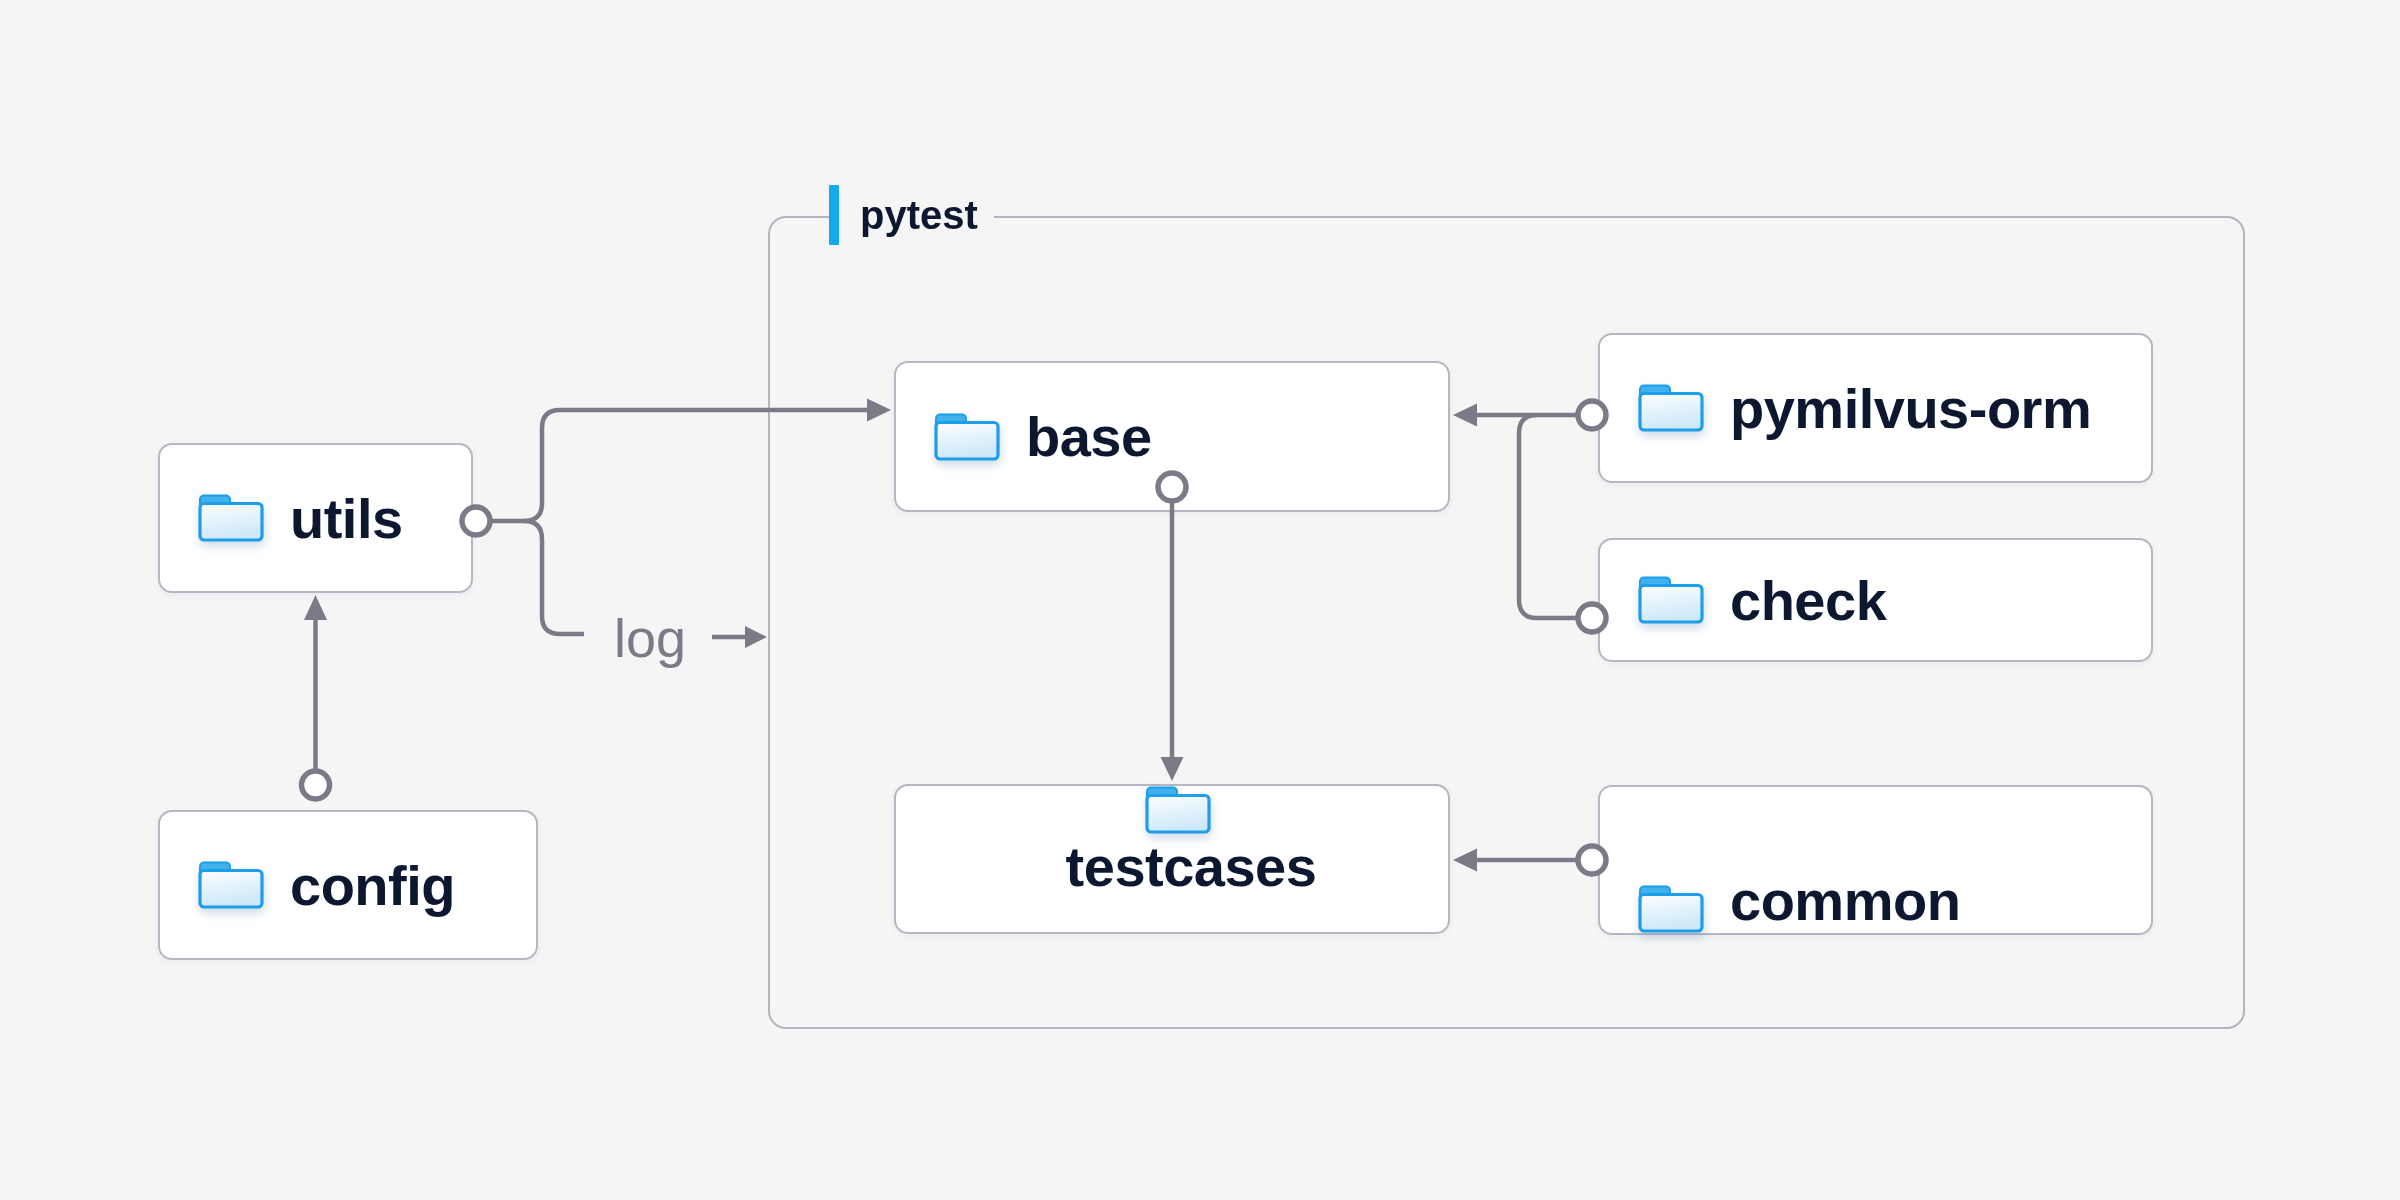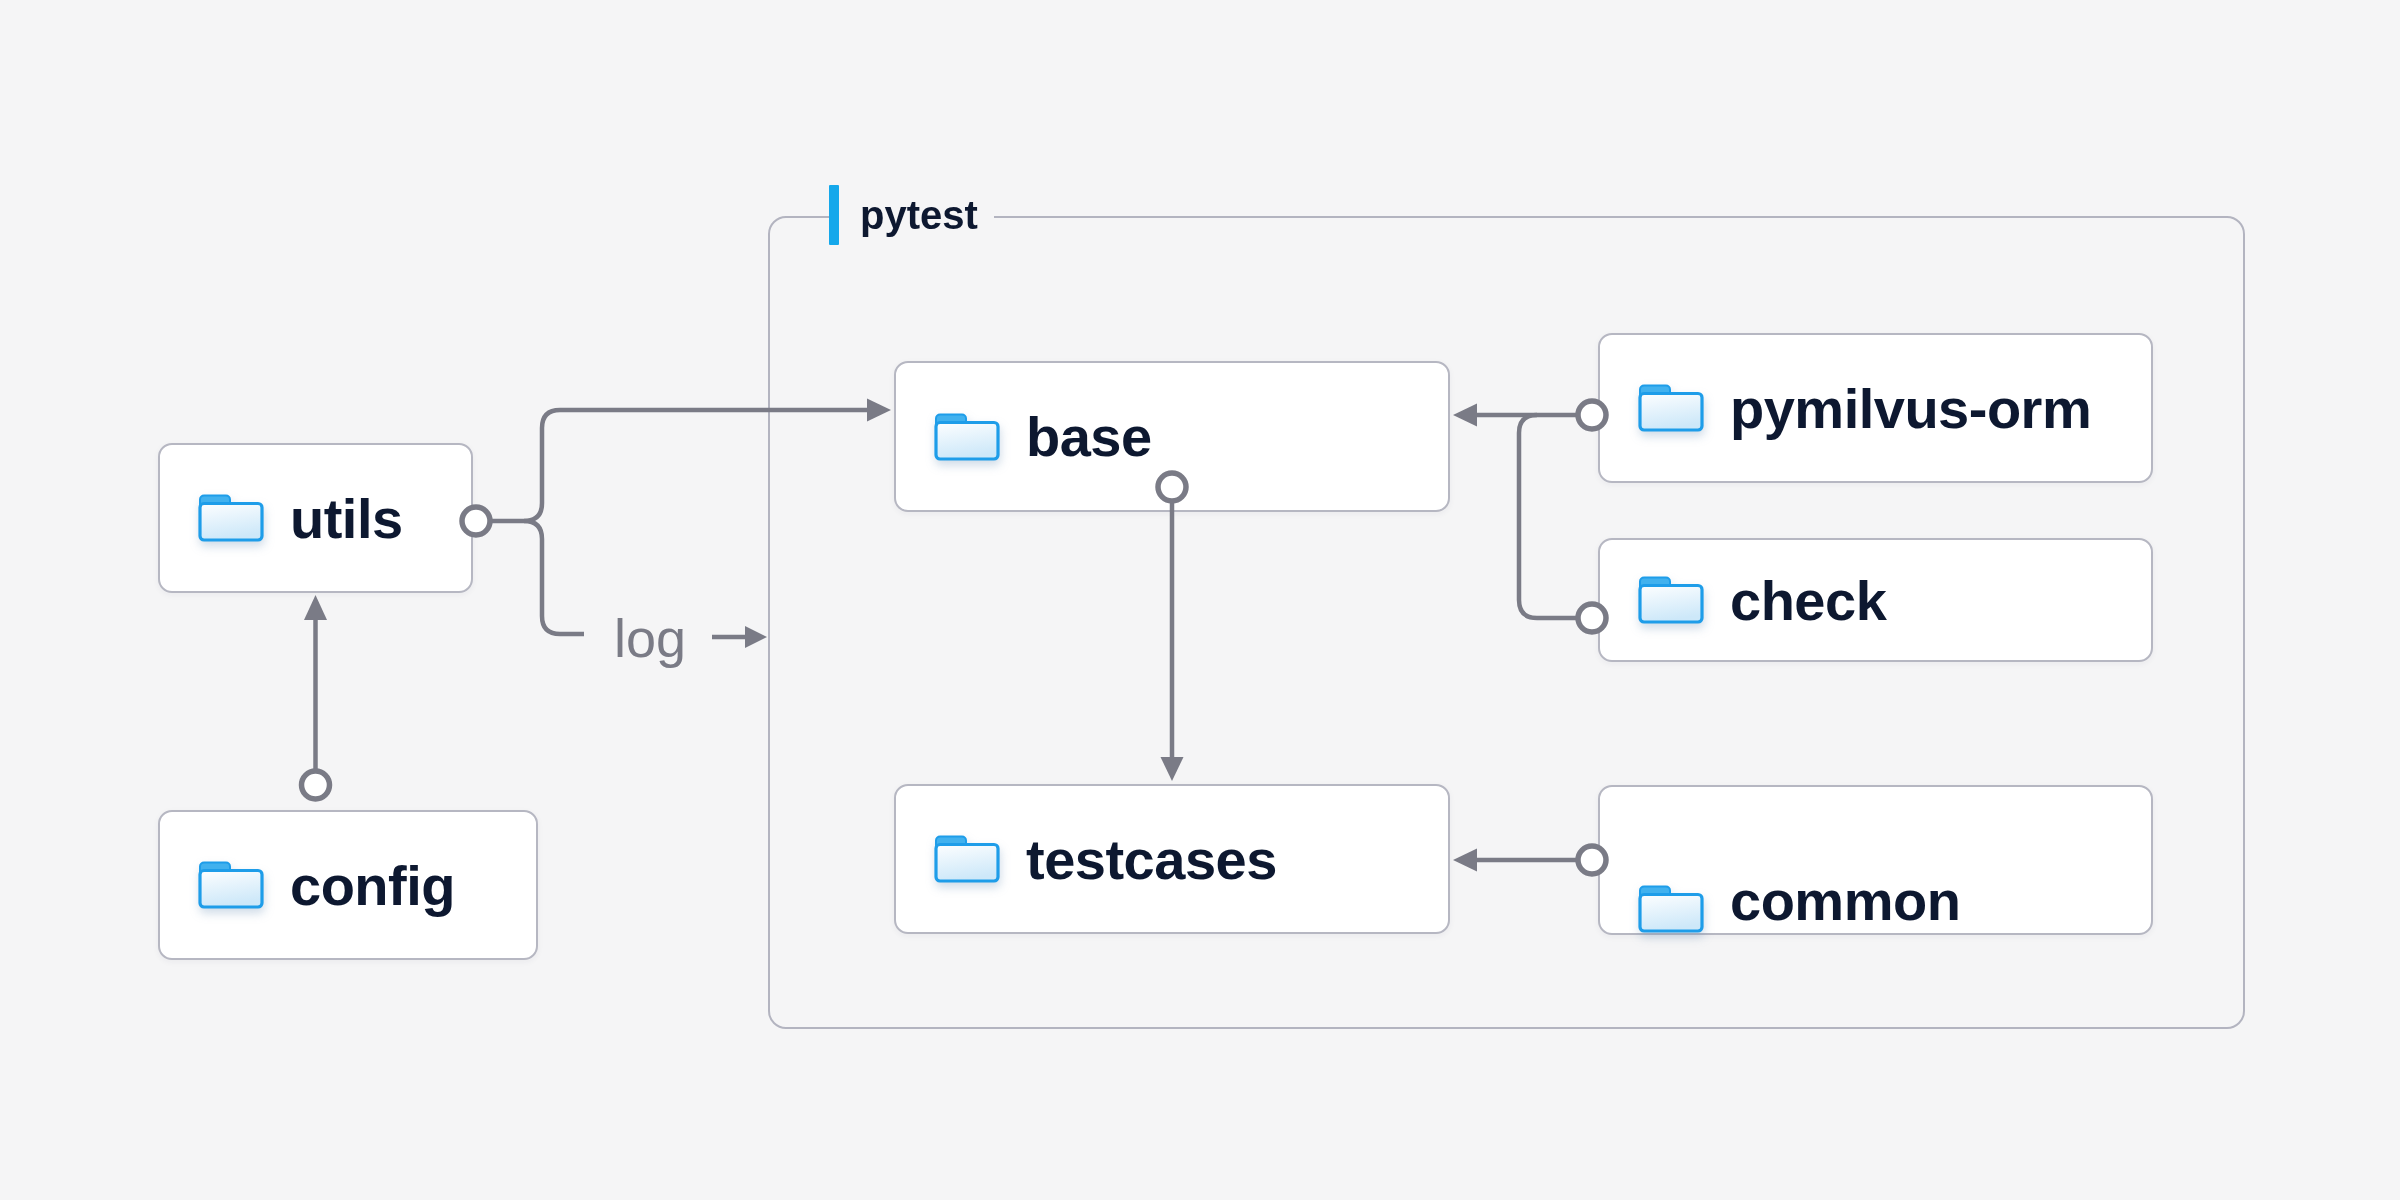--- a/index.html
+++ b/index.html
@@ -151,21 +151,21 @@
   <div class="node" style="left:1598px;top:538px;width:555px;height:124px;">
     <span class="folder">
       <svg width="66" height="48" viewBox="0 0 66 48">
           <rect x="2" y="1.5" width="30" height="16" rx="4" fill="#41b1ee" stroke="#1e9de9" stroke-width="2"></rect>
           <rect x="2" y="9.5" width="62" height="36.5" rx="4" fill="url(#fgrad)" stroke="#1e9de9" stroke-width="3.2"></rect>
         </svg>
     </span>
     <span class="node-label">check</span>
   </div>
 
-  <div class="node" style="left:894px;top:784px;width:556px;height:150px;">
+  <div class="node" style="left:894px;top:784px;width:556px;height:150px;flex-direction:column;">
     <span class="folder">
       <svg width="66" height="48" viewBox="0 0 66 48">
           <rect x="2" y="1.5" width="30" height="16" rx="4" fill="#41b1ee" stroke="#1e9de9" stroke-width="2"></rect>
           <rect x="2" y="9.5" width="62" height="36.5" rx="4" fill="url(#fgrad)" stroke="#1e9de9" stroke-width="3.2"></rect>
         </svg>
     </span>
     <span class="node-label">testcases</span>
   </div>
 
   <div class="node" style="left:1598px;top:785px;width:555px;height:150px;align-items:flex-end;">

